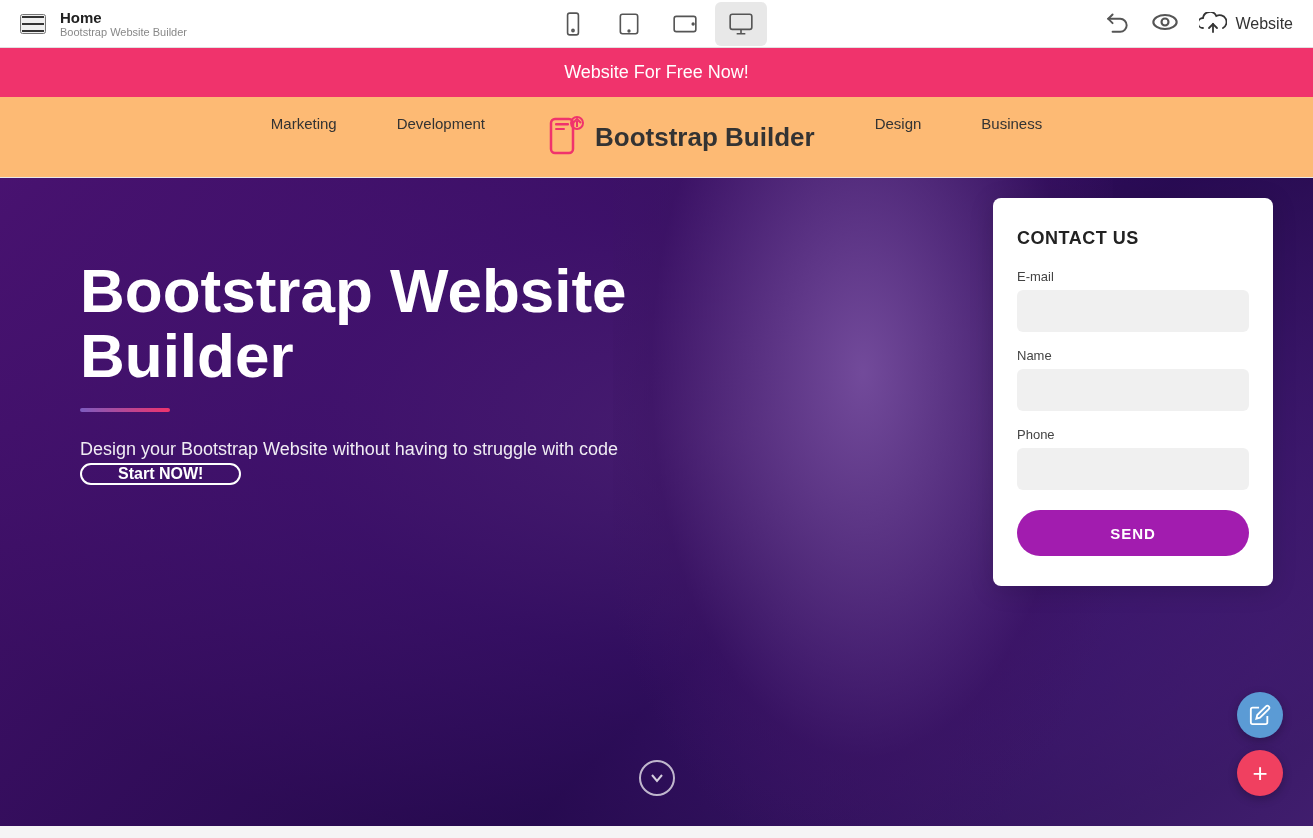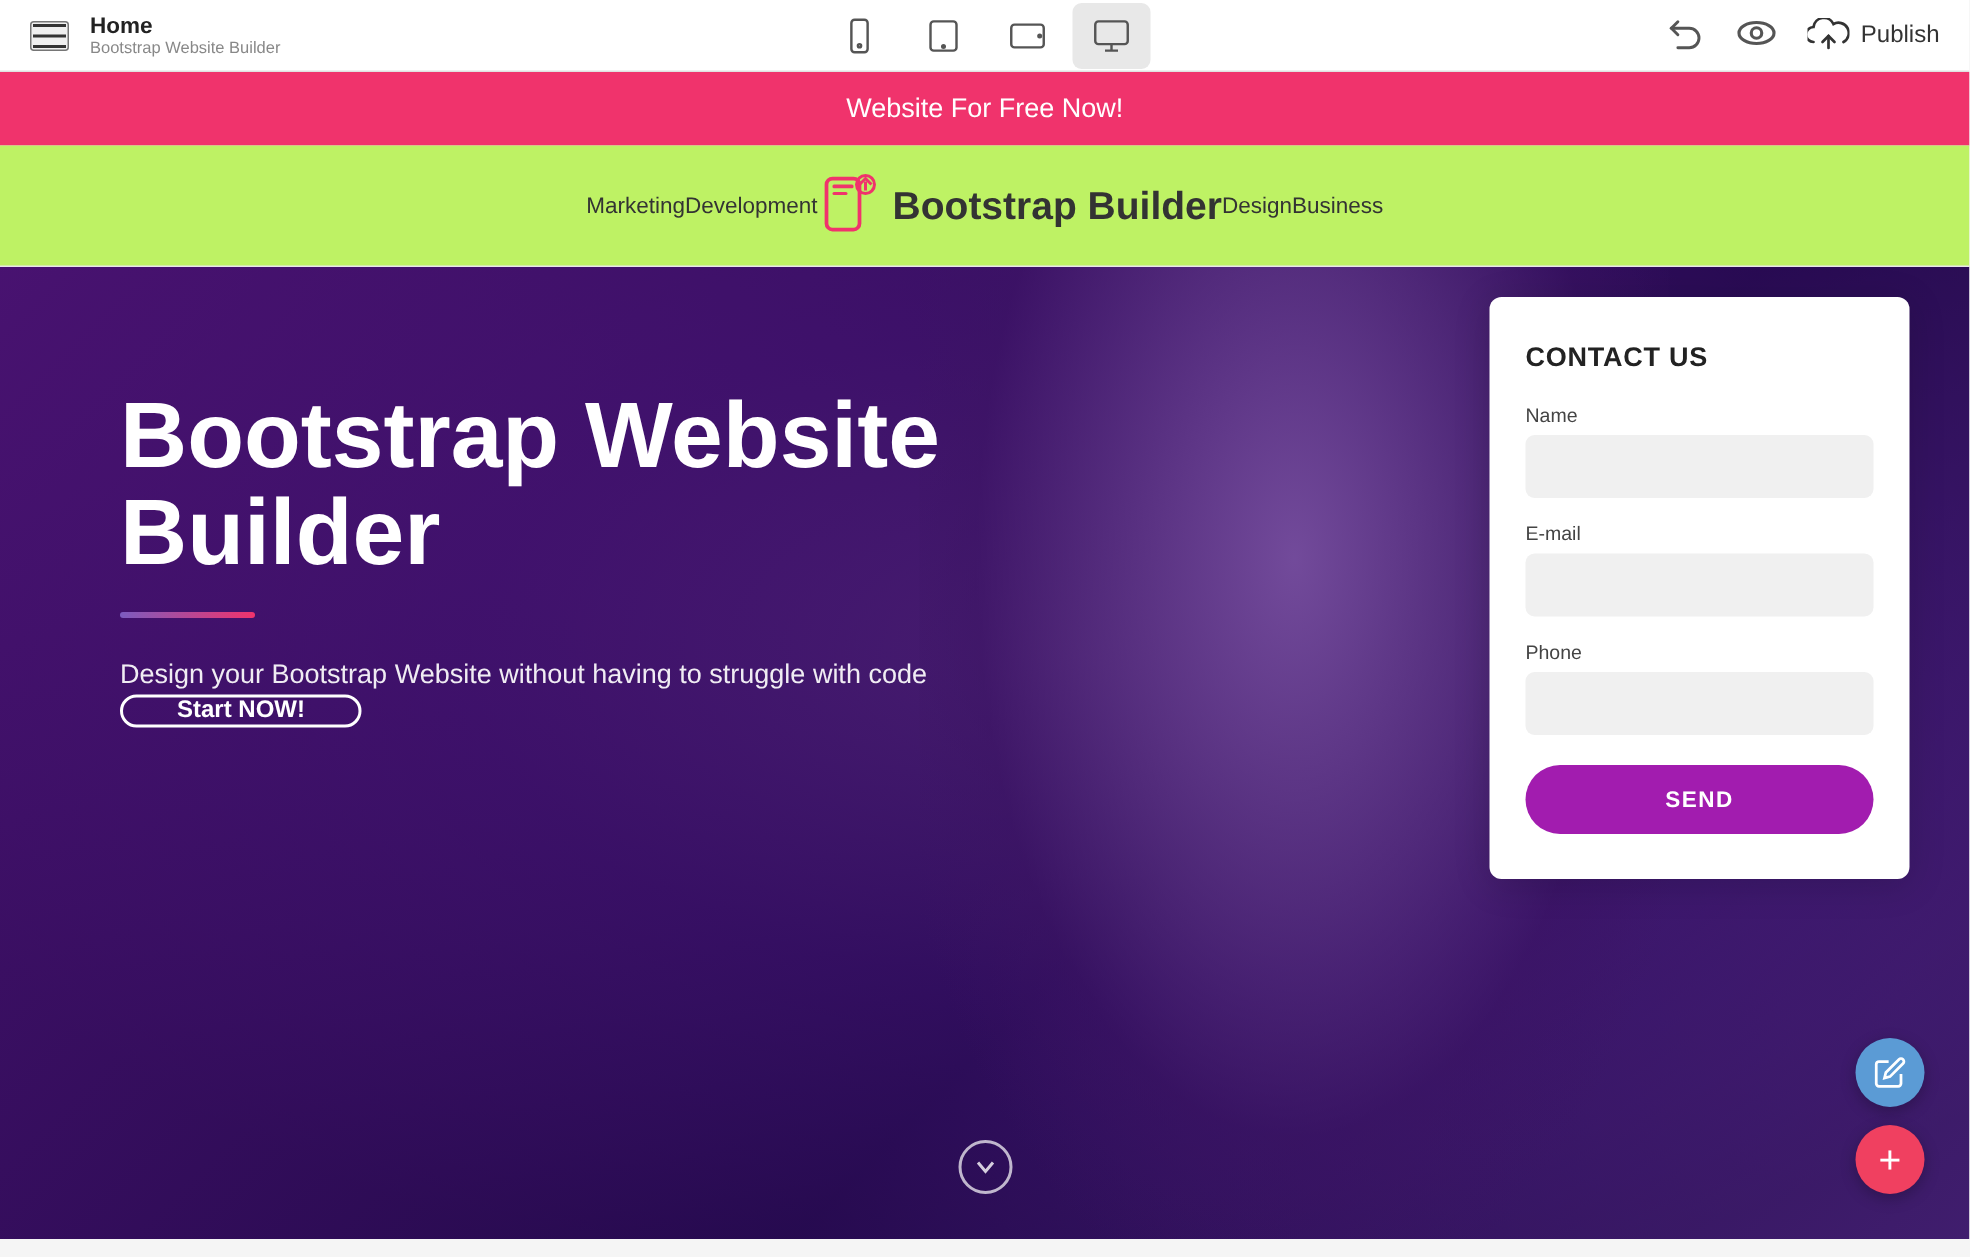--- a/index.html
+++ b/index.html
@@ -104,25 +104,25 @@
       background: #f0336c;
       color: #fff;
       text-align: center;
       padding: 14px;
       font-size: 18px;
       font-weight: 500;
     }
 
     
     .site-nav {
-      background: #bef264;
-      display: flex;
-      align-items: center;
+      background: #fdba74;
+      display: flex;
       justify-content: center;
       padding: 18px 40px;
+      gap: 60px;
       border-bottom: 1px solid #e8e8e8;
     }
     .site-nav .nav-item {
       font-size: 15px;
       color: #333;
       cursor: pointer;
     }
     .site-logo {
       display: flex;
       align-items: center;
@@ -360,21 +360,21 @@
         <ellipse cx="12" cy="12" rx="10" ry="6"></ellipse>
         <circle cx="12" cy="12" r="3"></circle>
       </svg>
     </button>
     <button class="publish-btn">
       <svg width="28" height="24" viewBox="0 0 28 24" fill="none" stroke="#333" stroke-width="1.8">
         <path d="M4 16a5 5 0 0 1 0-10 7 7 0 0 1 13.3-2A5 5 0 0 1 24 16" stroke-linecap="round"></path>
         <polyline points="14 12 14 20" stroke-linecap="round"></polyline>
         <polyline points="10 16 14 12 18 16" stroke-linecap="round"></polyline>
       </svg>
-      <span>Publish</span>
+      <span>Website</span>
     </button>
   </div>
 </div>
 
 <div class="promo-banner">
   <span>Website For Free Now!</span>
 </div>
 
 <nav class="site-nav">
   <span class="nav-item">Marketing</span>
@@ -402,26 +402,26 @@
   <div class="hero-content">
     <h1 class="hero-title">Bootstrap Website Builder</h1>
     <div class="hero-divider"></div>
     <p class="hero-subtitle">Design your Bootstrap Website without having to struggle with code</p>
     <button class="start-btn">Start NOW!</button>
   </div>
 
   <div class="contact-form-card">
     <h3>CONTACT US</h3>
     <div class="form-group">
+      <label>E-mail</label>
+      <input type="email" placeholder="" style="">
+    </div>
+    <div class="form-group">
       <label>Name</label>
       <input type="text" placeholder="" style="">
-    </div>
-    <div class="form-group">
-      <label>E-mail</label>
-      <input type="email" placeholder="" style="">
     </div>
     <div class="form-group">
       <label>Phone</label>
       <input type="tel" placeholder="" style="">
     </div>
     <button class="send-btn">SEND</button>
   </div>
 
   <div class="scroll-down">
     <svg width="14" height="14" viewBox="0 0 14 14" fill="none" stroke="rgba(255,255,255,0.8)" stroke-width="2">

